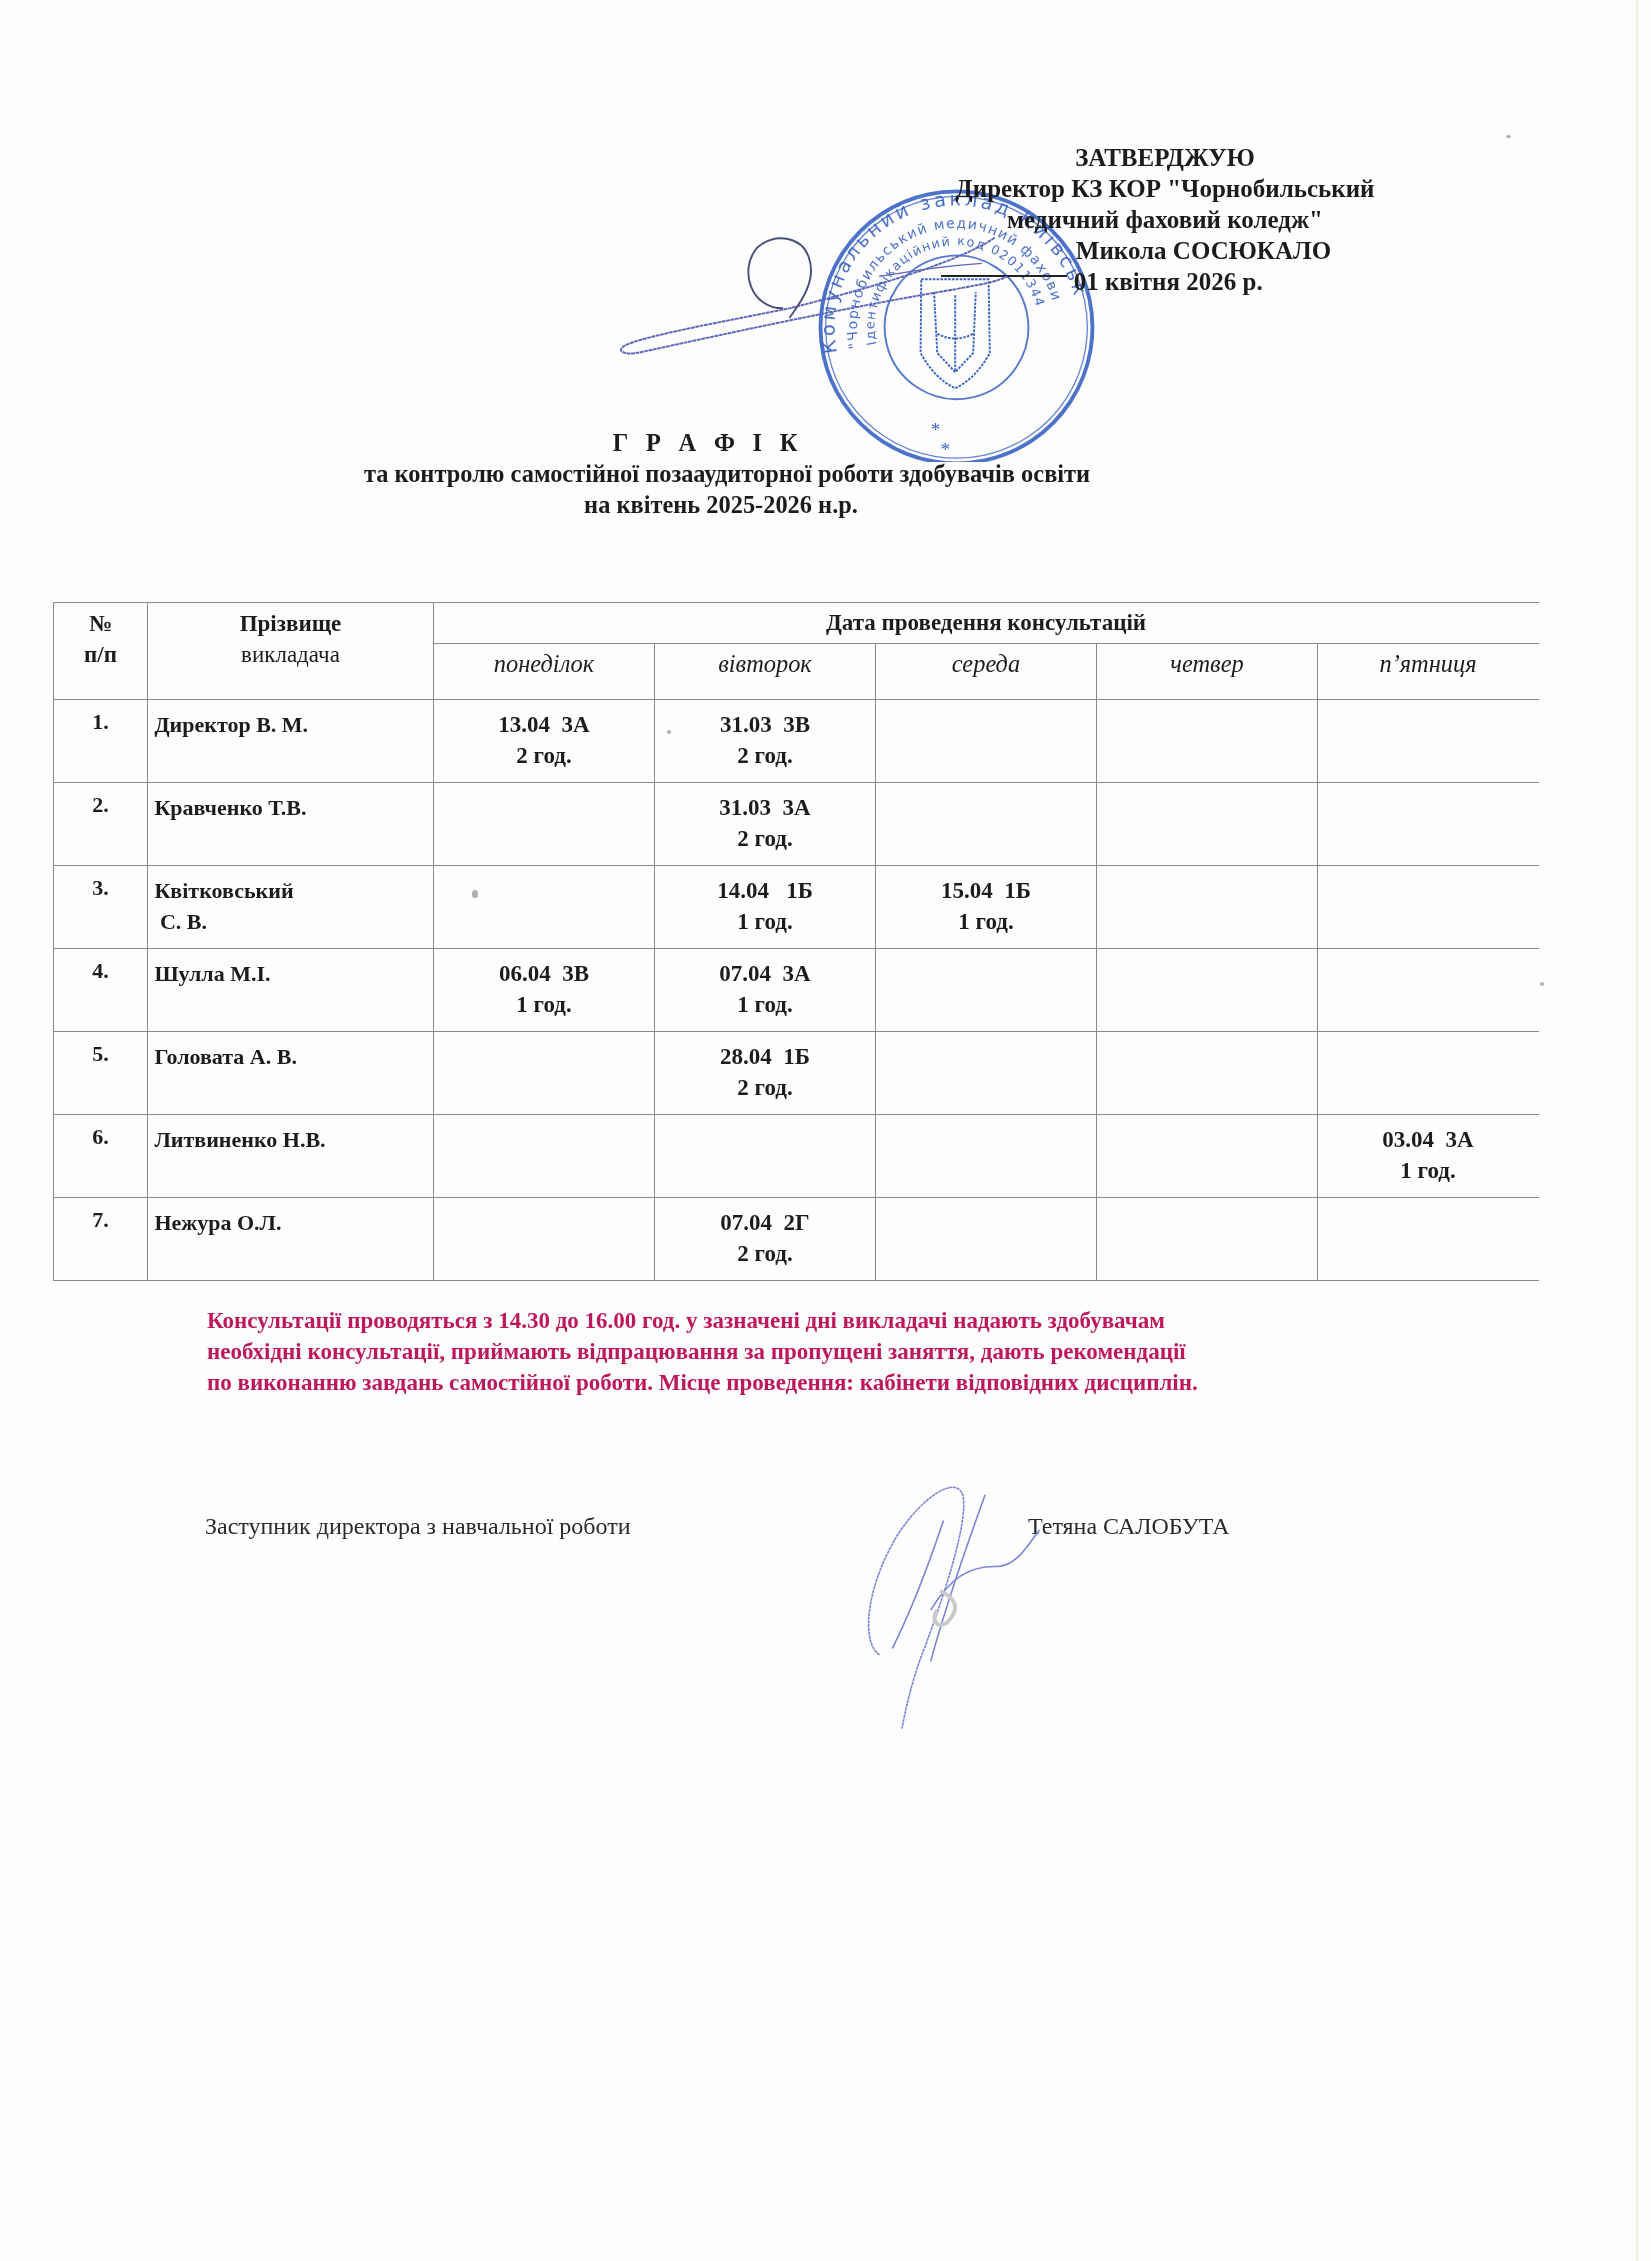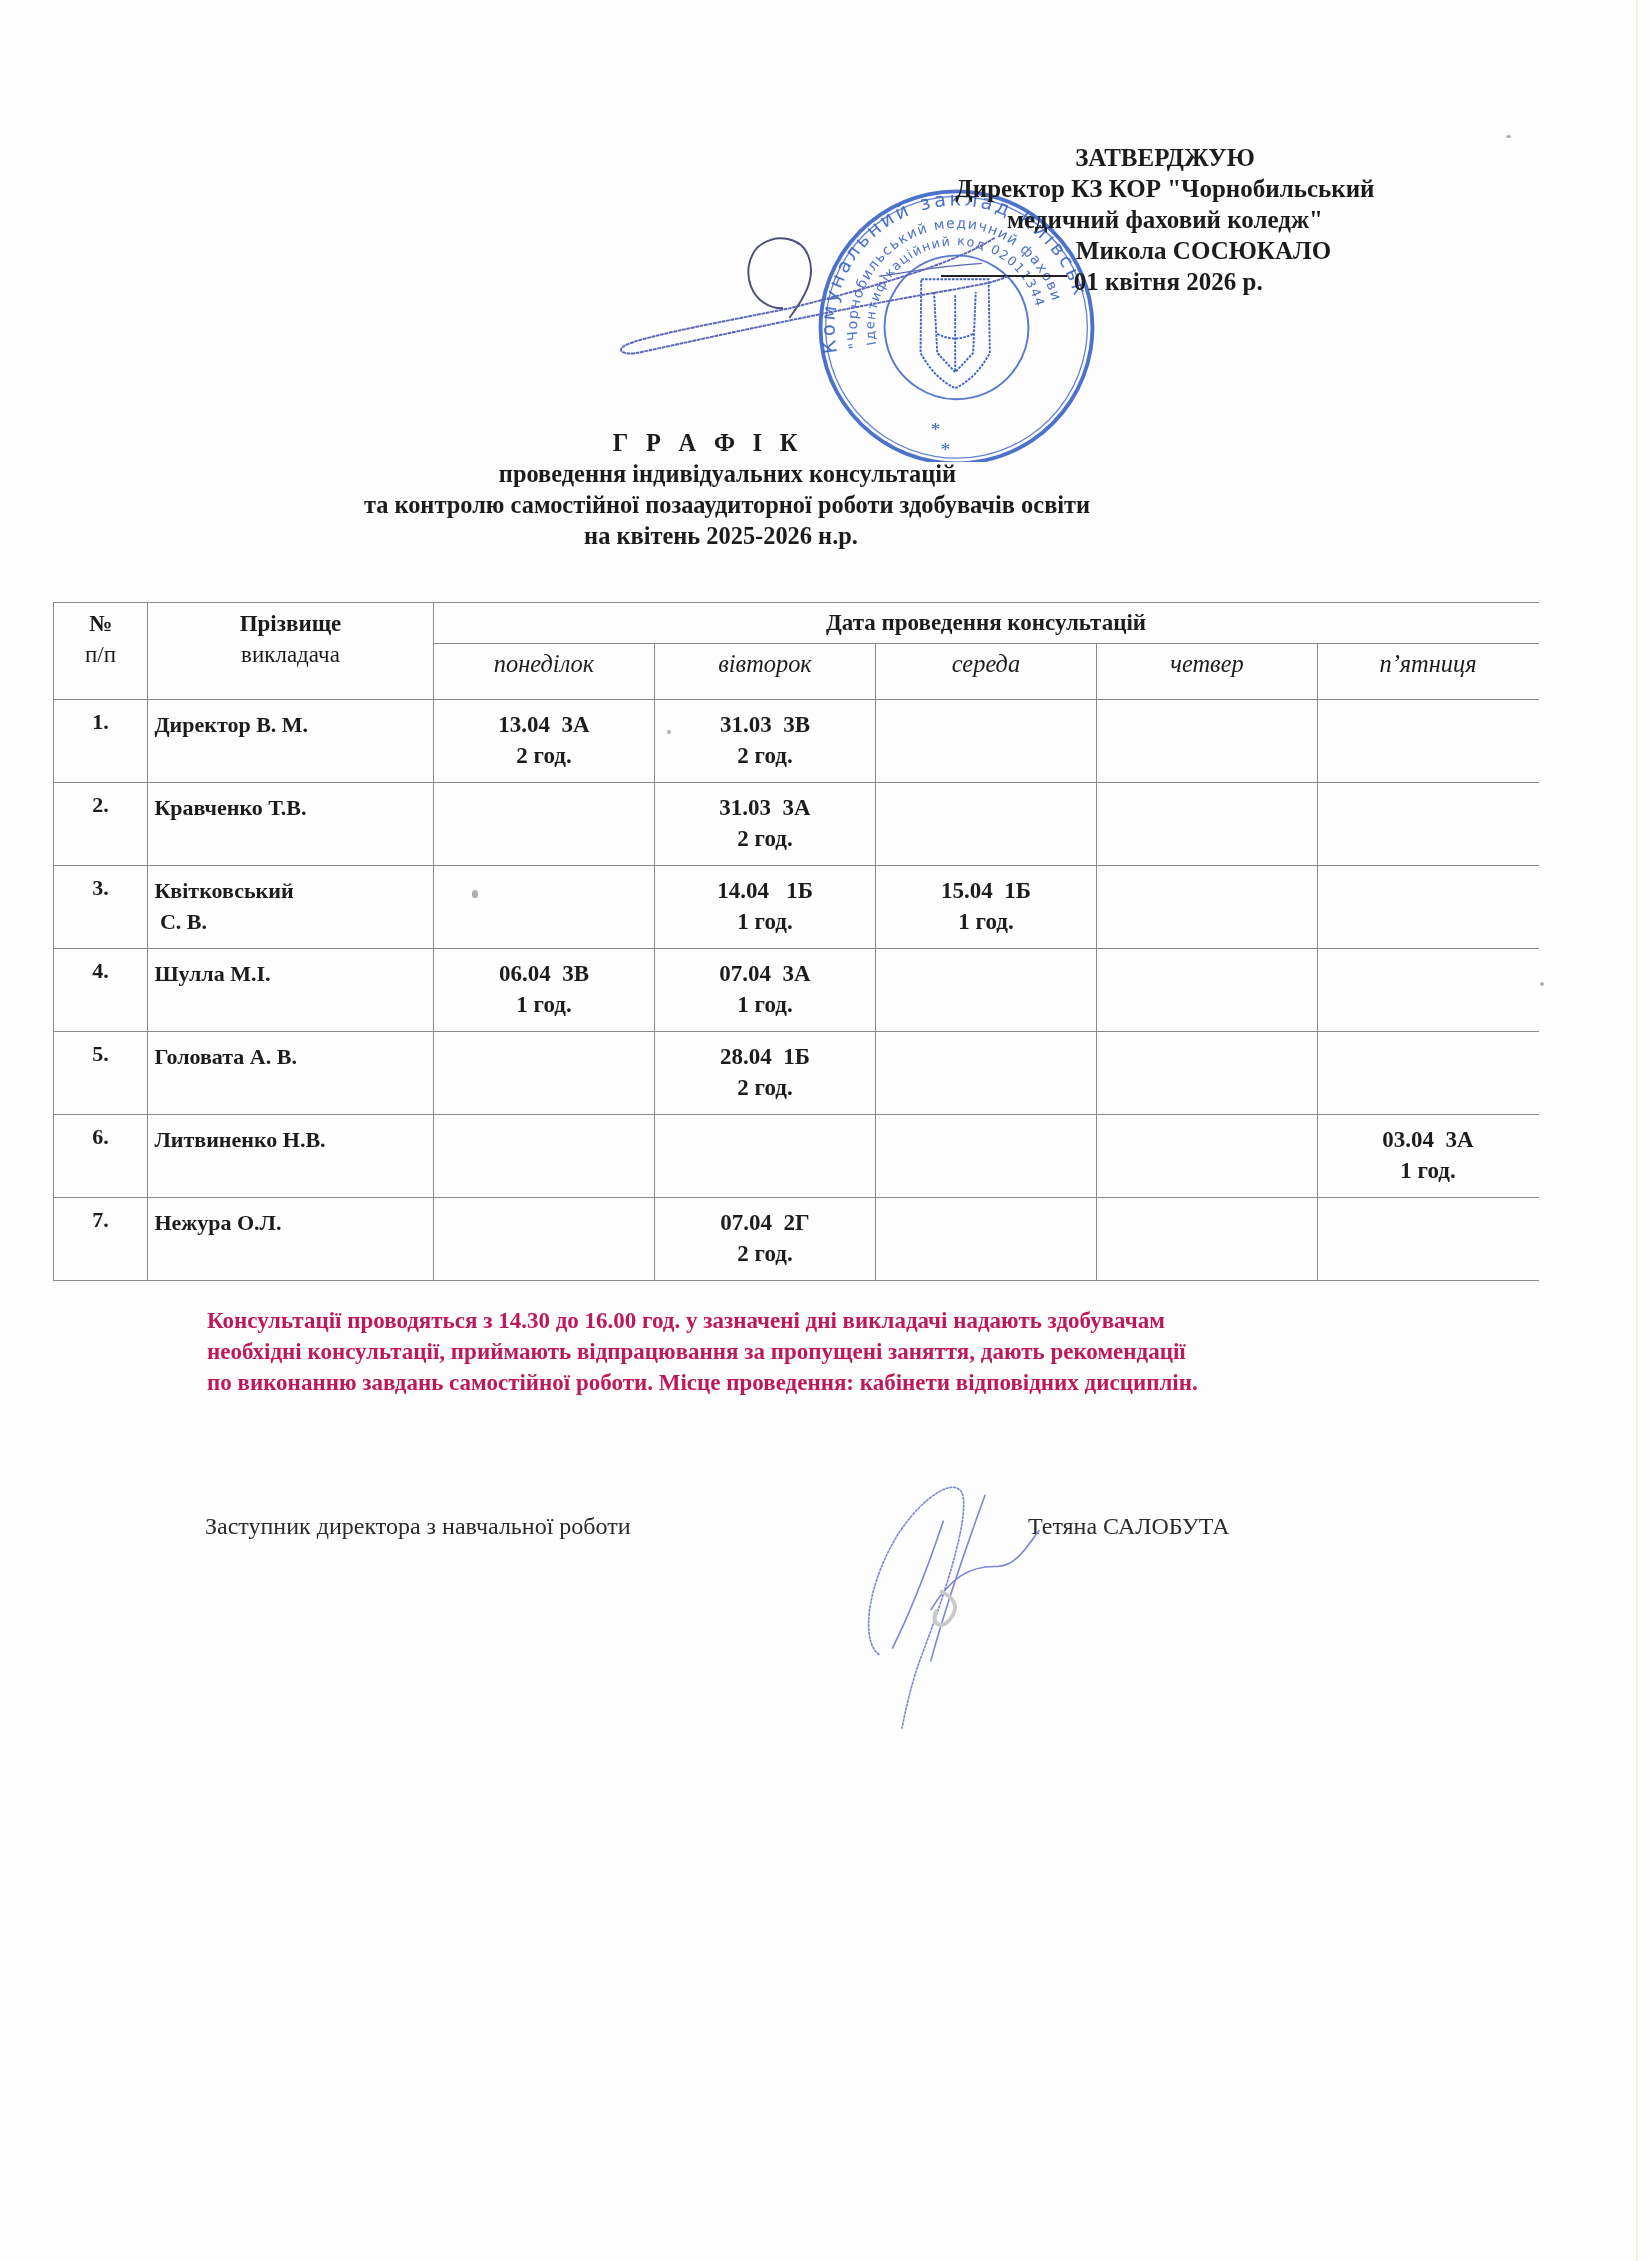--- a/index.html
+++ b/index.html
@@ -118,40 +118,39 @@
 </div>
 
 <svg class="sig1" viewBox="0 0 700 260">
   <path d="M 620,40 C 560,80 420,120 300,150 C 200,170 90,190 50,205 C 25,215 40,225 70,218 C 200,190 380,150 560,120 C 600,112 620,110 640,100" fill="none" stroke="#5b66b8" stroke-width="3" stroke-dasharray="6 1"></path>
   <path d="M 290,150 C 240,150 220,90 250,55 C 280,30 320,40 330,70 C 345,110 310,150 300,165" fill="none" stroke="#4b5078" stroke-width="3"></path>
   <path d="M 440,100 C 480,95 520,85 600,80" fill="none" stroke="#5b66b8" stroke-width="2"></path>
 </svg>
 
 <div class="title-block">
   <span class="line t1">Г Р А Ф І К</span>
-  <span class="line t2">проведення індивідуальних консультацій</span>
   <span class="line t3">та контролю самостійної позааудиторної роботи здобувачів освіти</span>
   <span class="line t4">на квітень 2025-2026 н.р.</span>
 </div>
 
 <table class="schedule">
   <colgroup>
     <col style="width:94px">
       <col style="width:286px">
     <col style="width:221px">
       <col style="width:221px">
       <col style="width:221px">
       <col style="width:221px">
       <col style="width:221px">
   </colgroup>
   <thead>
     <tr class="h-top">
       <th class="h-no" rowspan="2">
         <span style="display:block">№</span>
-        <span style="display:block;font-weight:normal">п/п</span>
+        <span style="display:block;font-weight:bold">п/п</span>
       </th>
       <th class="h-name" rowspan="2">
         <span style="display:block">Прізвище</span>
         <span style="display:block;font-weight:normal">викладача</span>
       </th>
       <th class="h-group table-right-open" colspan="5">Дата проведення консультацій</th>
     </tr>
     <tr class="h-days" id="day-header-row">
         <th class="h-day">понеділок</th>
         <th class="h-day">вівторок</th>

